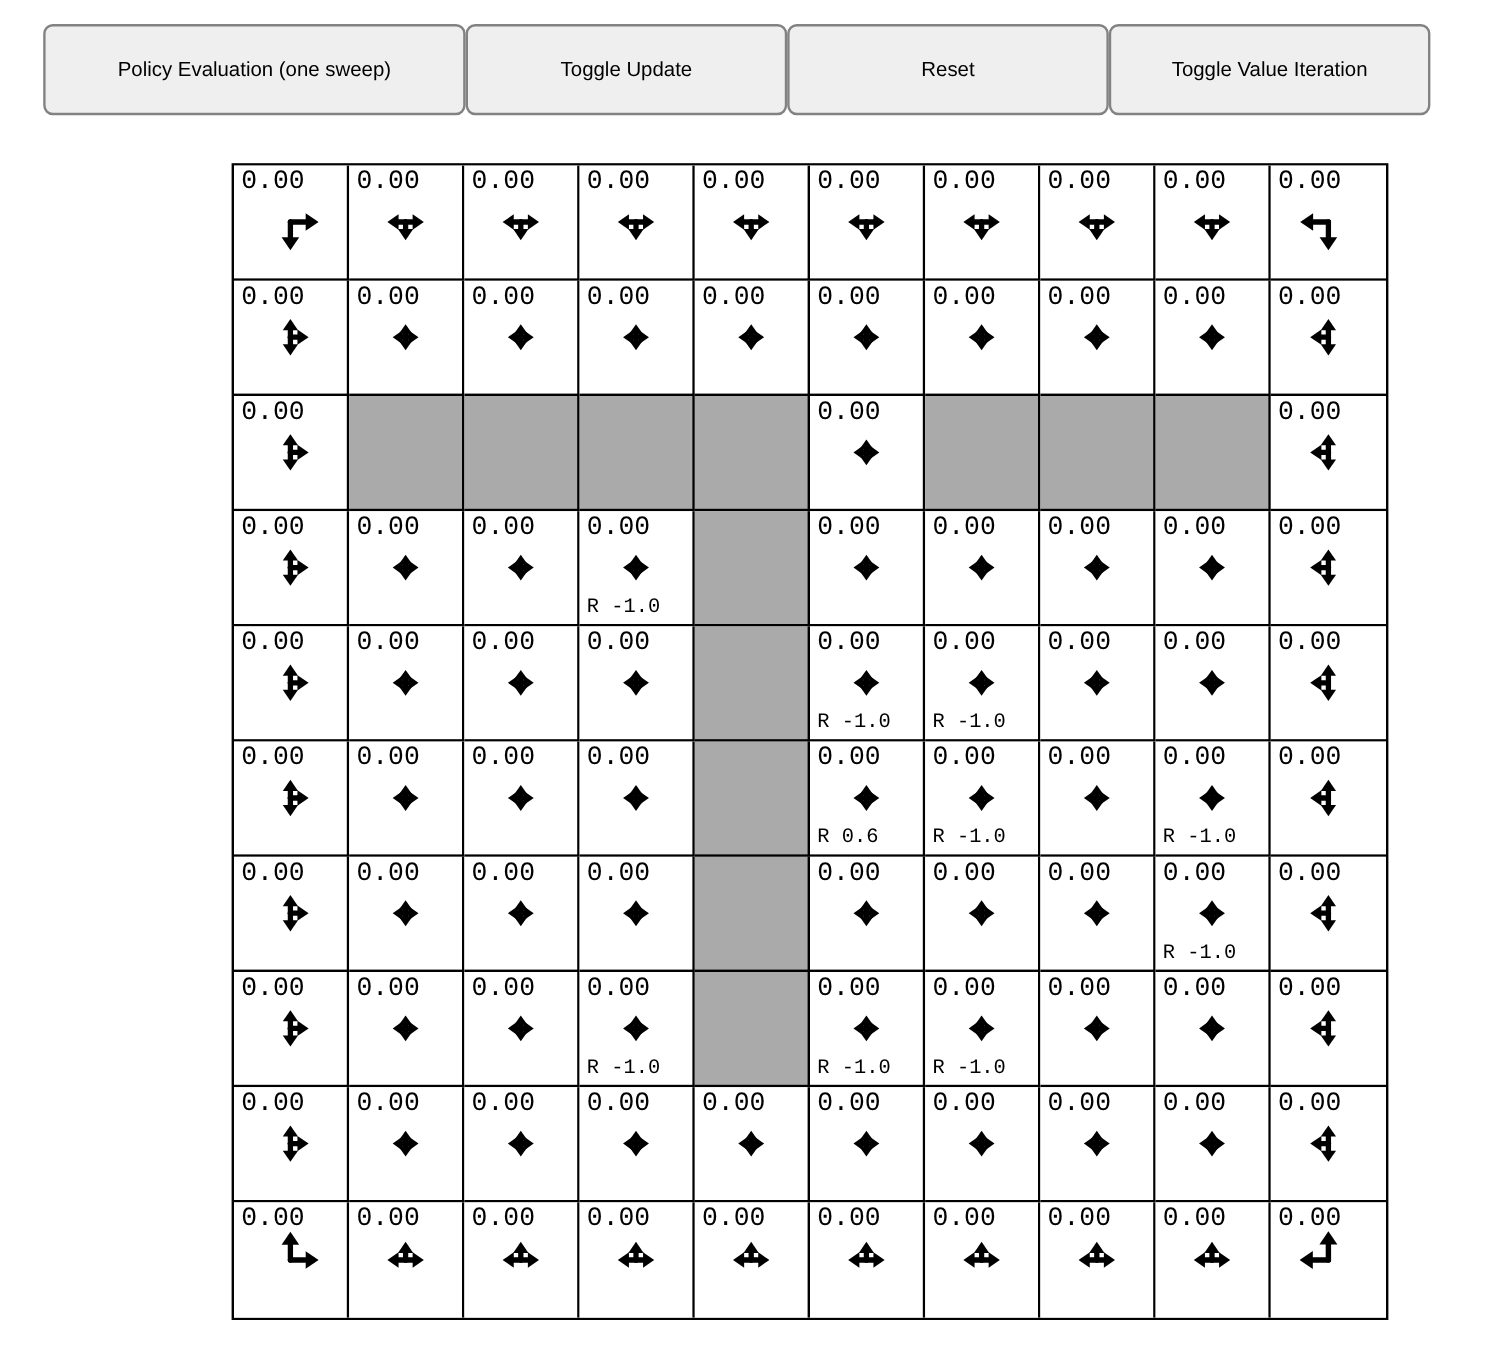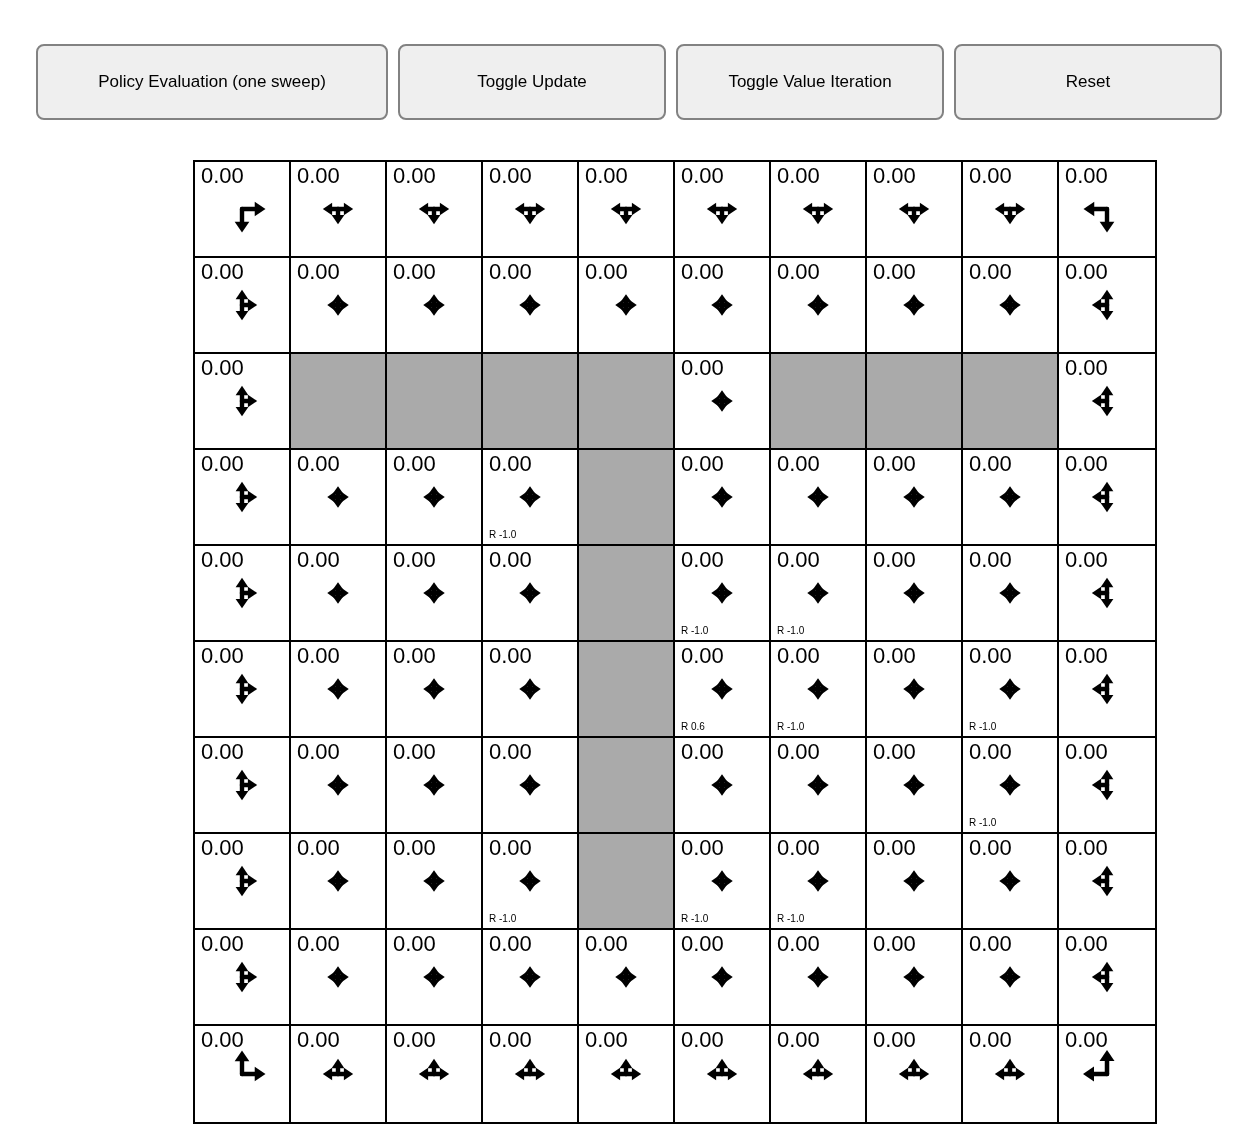--- a/index.html
+++ b/index.html
@@ -10,42 +10,42 @@
     color: #000;
   }
   .page {
     width: 1258px;
     height: 1136px;
     position: relative;
     background: #ffffff;
   }
   .toolbar {
     display: flex;
-    gap: 10px;
-    padding: 44px 0 0 36px;
+    padding: 20px 0 0 36px;
   }
   .btn {
     height: 76px;
     background: #efefef;
     border: 2px solid #828282;
     border-radius: 8px;
     font-family: "Liberation Sans", sans-serif;
     font-size: 17px;
     color: #000;
     cursor: pointer;
     display: flex;
     align-items: center;
     justify-content: center;
     box-sizing: border-box;
   }
   .btn.w-lg { width: 352px; }
   .btn.w-md { width: 268px; }
   .gridwrap {
     width: 872px;
     margin: 40px auto 0 auto;
+    font-family: Liberation Mono, monospace;
   }
   .grid {
     display: grid;
     grid-template-columns: repeat(10, 96px);
     grid-template-rows: repeat(10, 96px);
     border: 2px solid #000;
     width: 960px;
     box-sizing: content-box;
     background: #fff;
   }
@@ -64,42 +64,42 @@
     top: 1px;
     left: 6px;
     font-size: 22px;
     line-height: 26px;
     color: #000;
   }
   .rew {
     position: absolute;
     bottom: 4px;
     left: 6px;
-    font-size: 10px;
+    font-size: 17px;
     color: #000;
   }
   .arrows {
     position: absolute;
     left: 0;
     top: 0;
     width: 100%;
     height: 100%;
     pointer-events: none;
   }
 </style>
 </head>
 <body>
 
 <div class="page">
 
   <div class="toolbar">
     <button class="btn w-lg">Policy Evaluation (one sweep)</button>
     <button class="btn w-md">Toggle Update</button>
+    <button class="btn w-md">Reset</button>
     <button class="btn w-md">Toggle Value Iteration</button>
-    <button class="btn w-md">Reset</button>
   </div>
 
   <div class="gridwrap">
     <div class="grid">
         <div class="cell">
           <div class="val">0.00</div>
           <svg viewBox="0 0 96 96" class="arrows">
             <g>
               <line x1="48" y1="48" x2="63" y2="48" stroke="#000000" stroke-width="4.5" stroke-linecap="round"></line>
               <polygon points="72,48 61,55.5 61,40.5" fill="#000000"></polygon>

